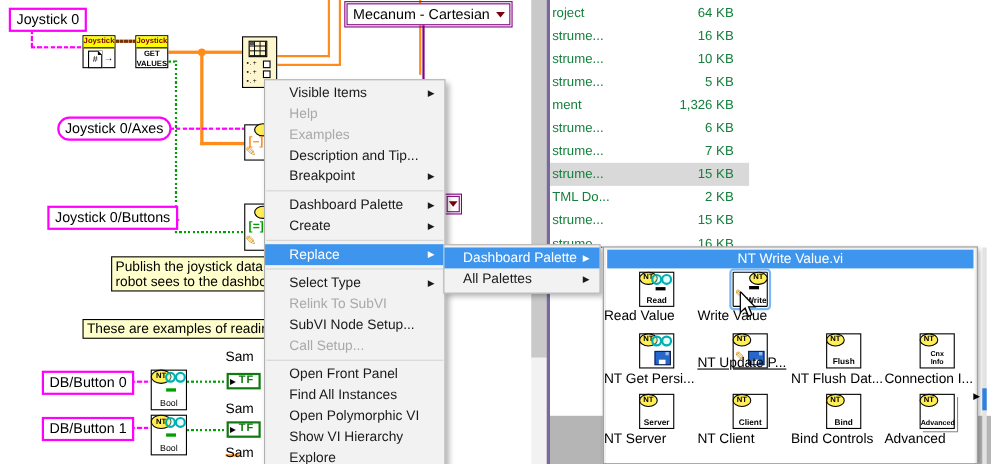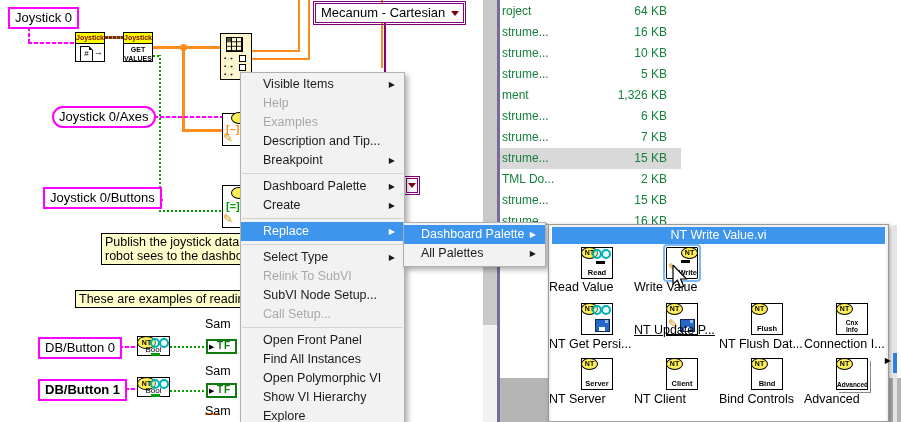--- a/index.html
+++ b/index.html
@@ -59,21 +59,21 @@
   .grid3{position:absolute;left:5px;top:3px;width:15px;height:13px;border:1px solid #000;
          background-image:linear-gradient(#000 1px,transparent 1px),linear-gradient(90deg,#000 1px,transparent 1px);
          background-size:5px 4.4px;background-position:-1px -1px;}
   .grid3::after{content:"";position:absolute;left:0;top:0;width:4px;height:3px;background:#555;}
   .n3row{position:absolute;left:3px;font-size:6px;line-height:6px;color:#000;letter-spacing:1px;}
   .sqout{position:absolute;width:5px;height:5px;border:1px solid #000;background:#fff;}
   .ntwrite-bracket{position:absolute;left:3px;top:9px;font-size:11px;font-weight:bold;}
   .pencil-glyph{position:absolute;font-size:12px;color:#d4900c;}
   .ntoval-clip{position:absolute;background:#ffee55;border:1px solid #000;border-radius:50%;}
 
-  .ntboolnode{width:33px;height:20px;}
+  .ntboolnode{width:33px;height:37px;}
   .ntoval{position:absolute;left:-1px;top:-1px;width:17px;height:11px;background:#ffee55;border:1px solid #000;
           border-radius:50%;font-size:7px;font-weight:bold;text-align:center;line-height:11px;color:#000;}
   .glasses{position:absolute;display:flex;}
   .glasses i{display:block;width:6px;height:6px;border:2px solid #00b0b0;border-radius:50%;margin-left:-1px;background:rgba(200,255,255,.4);}
   .gdash{position:absolute;width:9px;height:3px;background:#00a000;}
   .booltxt{position:absolute;left:0;right:0;bottom:1px;font-size:8px;text-align:center;color:#000;}
   .tfterm{position:absolute;z-index:6;width:31px;height:15px;border:2px solid #107a10;background:#fff;box-sizing:border-box;}
   .tfarrow{position:absolute;left:1px;top:2px;font-size:7px;color:#000;}
   .tftxt{position:absolute;left:9px;top:-1px;font-size:10px;font-weight:bold;color:#107a10;letter-spacing:1px;}
 
@@ -202,21 +202,21 @@
   <div class="wire w-pink-h" style="left:113px;top:346px;width:24px;"></div>
   <div class="wire w-pink-h" style="left:113px;top:388px;width:24px;"></div>
   <div class="wire w-green-h" style="left:170px;top:346px;width:36px;"></div>
   <div class="wire w-green-h" style="left:170px;top:390px;width:36px;"></div>
   <div class="wire w-orange-th" style="left:205px;top:413px;width:14px;"></div>
 
   <div class="pinklabel" style="left:8px;top:7px;">Joystick 0</div>
   <div class="pinklabel" style="left:52px;top:106px;border-radius:11px;">Joystick 0/Axes</div>
   <div class="pinklabel" style="left:43px;top:187px;">Joystick 0/Buttons</div>
   <div class="pinklabel" style="left:38px;top:337px;">DB/Button 0</div>
-  <div class="pinklabel" style="left:38px;top:379px;font-weight:bold;">DB/Button 1</div>
+  <div class="pinklabel" style="left:38px;top:379px;">DB/Button 1</div>
 
   <div class="comment" style="left:101px;top:233px;width:133px;">
     <div>Publish the joystick data t</div>
     <div>robot sees to the dashboa</div>
   </div>
   <div class="comment" style="left:75px;top:290px;width:159px;">These are examples of reading dashboar</div>
 
   <div class="freelabel" style="left:205px;top:317px;width:33px;">Sam</div>
   <div class="freelabel" style="left:205px;top:364px;width:33px;">Sam</div>
   <div class="freelabel" style="left:205px;top:404px;width:33px;">Sam</div>

